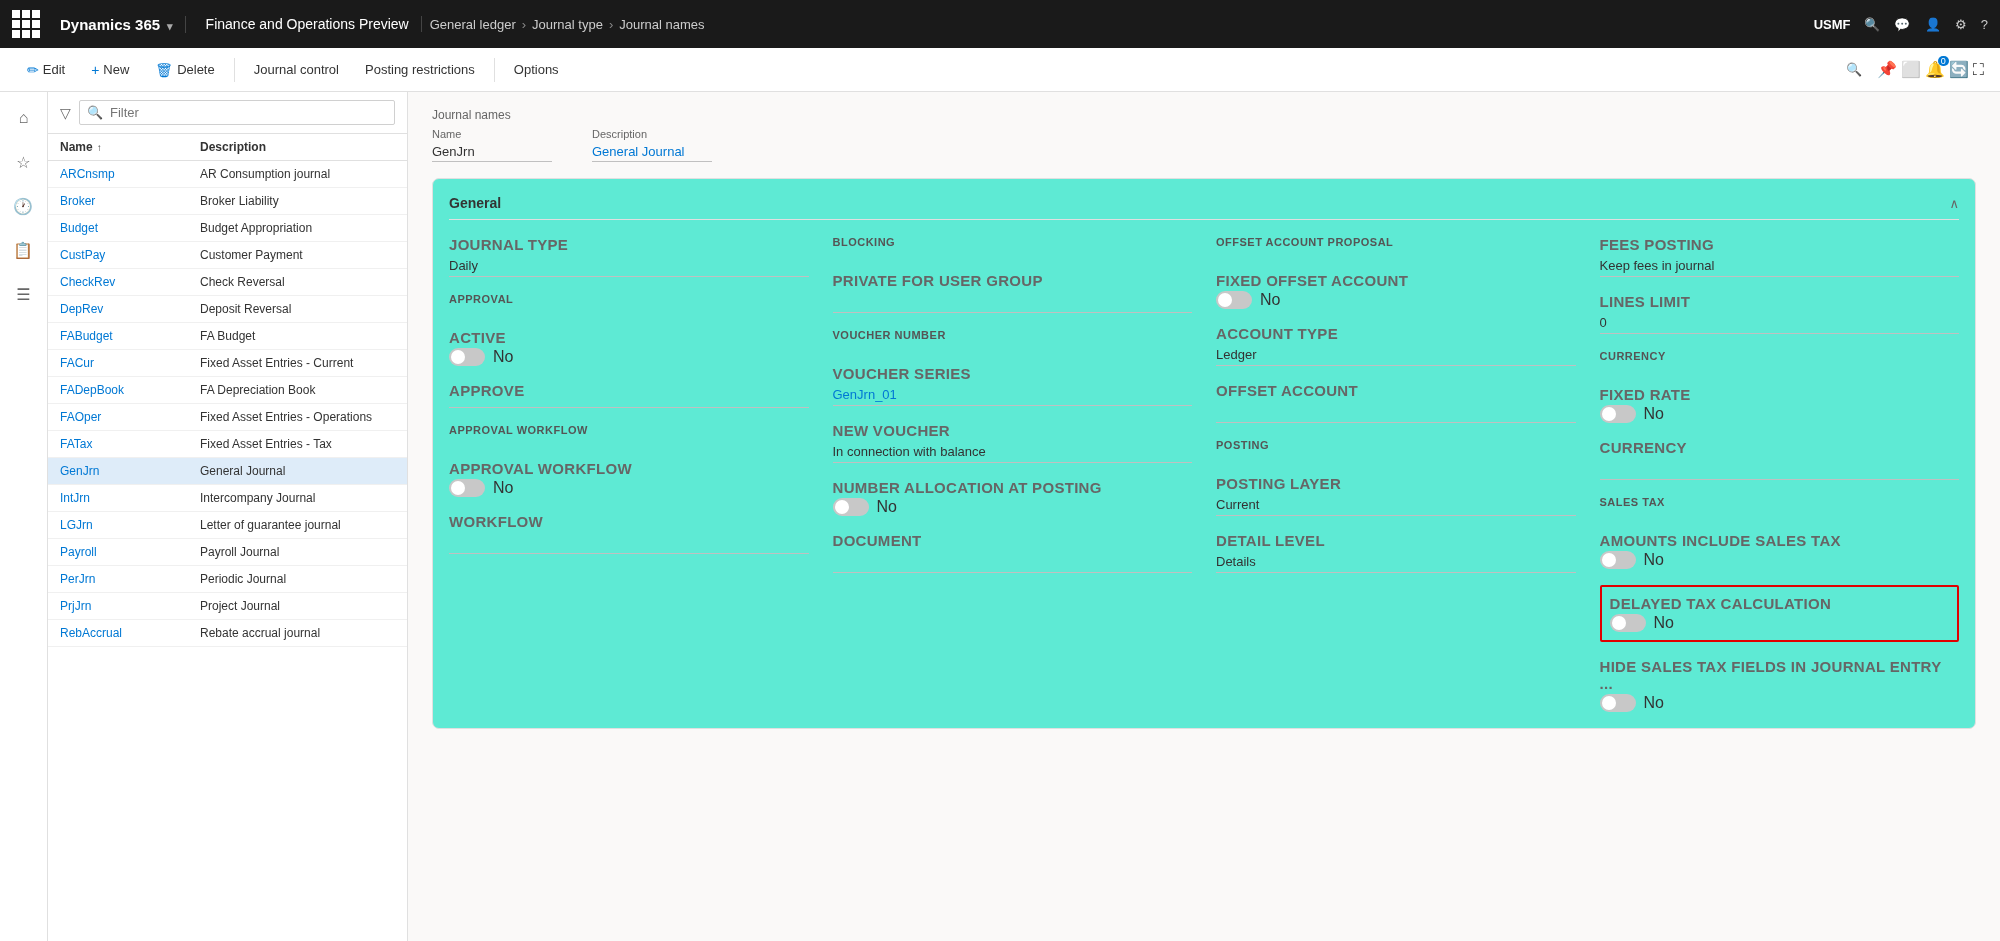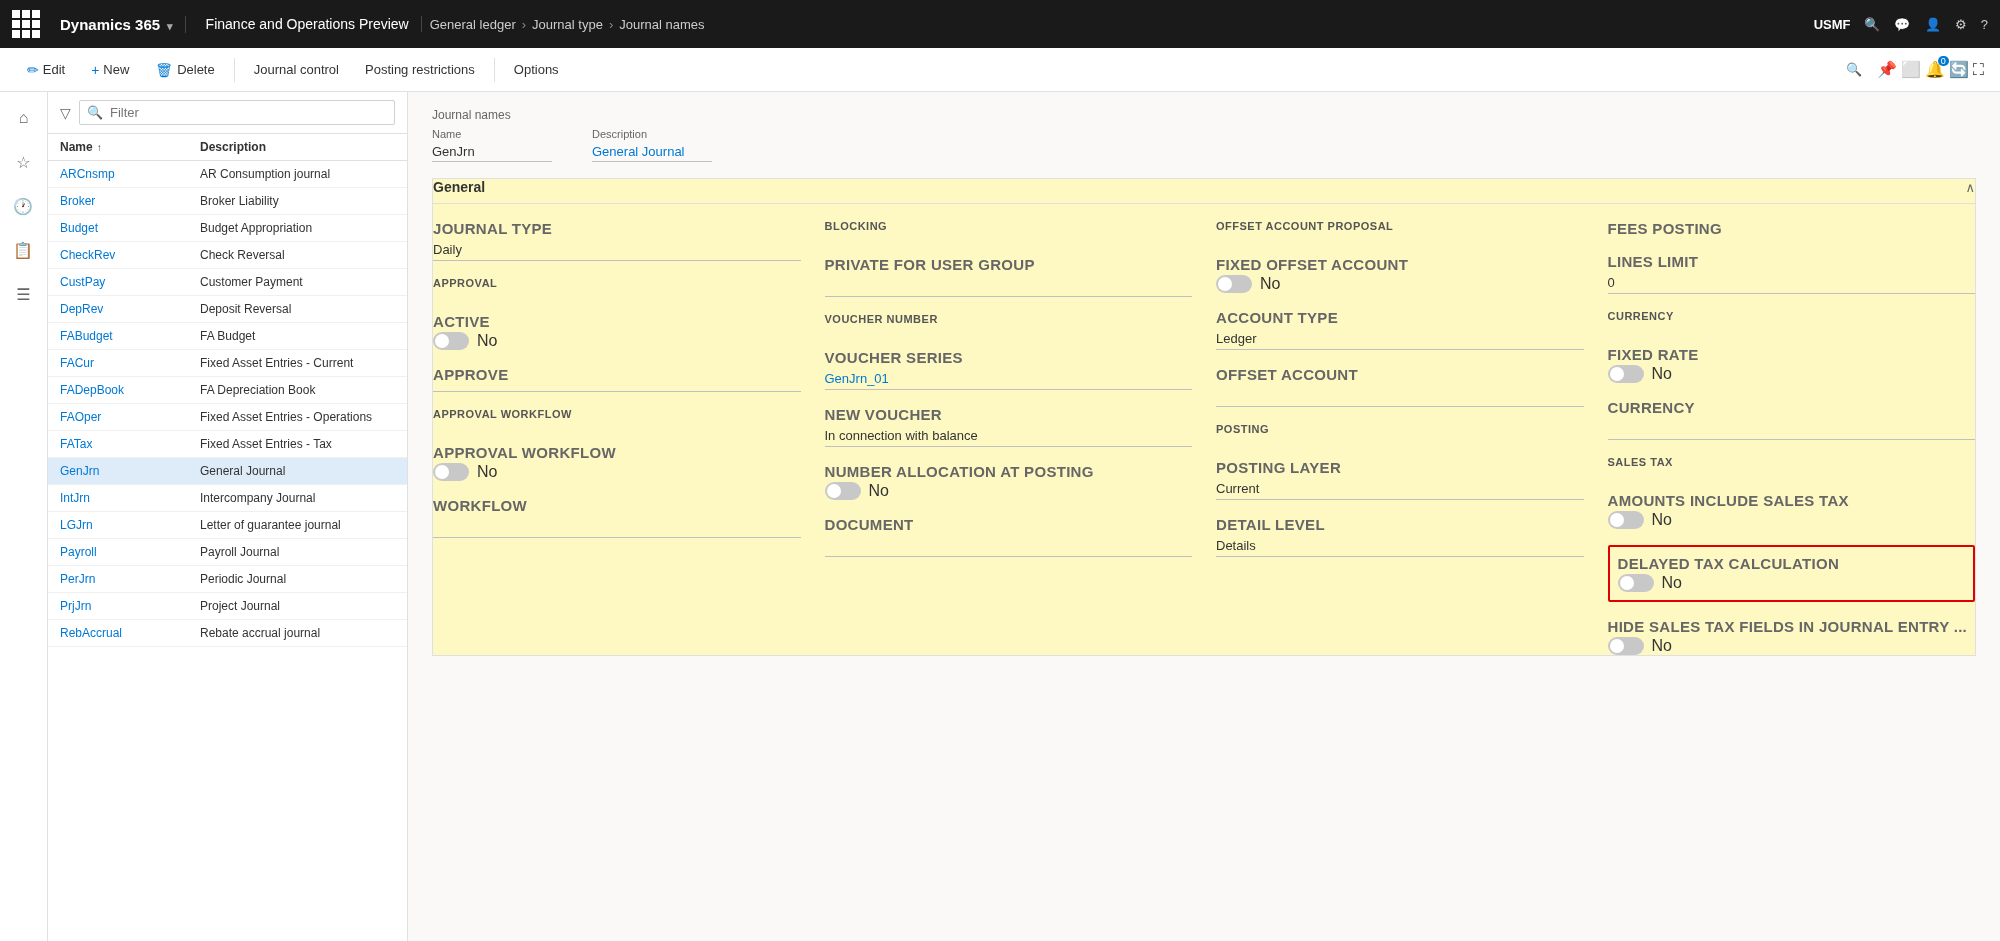--- a/index.html
+++ b/index.html
@@ -195,23 +195,24 @@
       font-size: 13px;
       color: #333;
       border-bottom: 1px solid #c0c0c0;
       min-width: 120px;
       padding: 2px 0;
     }
     .field-value.accent { color: #0078d4; }
 
     
     .general-section {
-      background: #fef9c3;
+      background: #5eead4;
       border: 1px solid #e0e0e0;
-      border-radius: 0;
+      border-radius: 7px;
+      padding: 16px;
     }
     .section-header {
       display: flex;
       align-items: center;
       justify-content: space-between;
       margin-bottom: 16px;
       border-bottom: 1px solid #e0e0e0;
       padding-bottom: 8px;
     }
     .section-header-title { font-size: 14px; font-weight: 600; color: #333; }
@@ -381,26 +382,26 @@
     </div>
         <div class="list-row">
       <span class="name-col">Broker</span>
       <span class="desc-col">Broker Liability</span>
     </div>
         <div class="list-row">
       <span class="name-col">Budget</span>
       <span class="desc-col">Budget Appropriation</span>
     </div>
         <div class="list-row">
+      <span class="name-col">CustPay</span>
+      <span class="desc-col">Customer Payment</span>
+    </div>
+        <div class="list-row">
       <span class="name-col">CheckRev</span>
       <span class="desc-col">Check Reversal</span>
-    </div>
-        <div class="list-row">
-      <span class="name-col">CustPay</span>
-      <span class="desc-col">Customer Payment</span>
     </div>
         <div class="list-row">
       <span class="name-col">DepRev</span>
       <span class="desc-col">Deposit Reversal</span>
     </div>
         <div class="list-row">
       <span class="name-col">FABudget</span>
       <span class="desc-col">FA Budget</span>
     </div>
         <div class="list-row">
@@ -572,20 +573,21 @@
 
           <div class="form-field">
             <span class="form-label">Detail level</span>
             <span class="form-value">Details</span>
           </div>
         </div>
 
         <div class="field-col">
           <div class="form-field">
             <span class="form-label">Fees posting</span>
+            <span class="form-value">Keep fees in journal</span>
           </div>
 
           <div class="form-field">
             <span class="form-label">Lines limit</span>
             <span class="form-value">0</span>
           </div>
 
           <div class="sub-section-label">CURRENCY</div>
 
           <div class="form-field">

